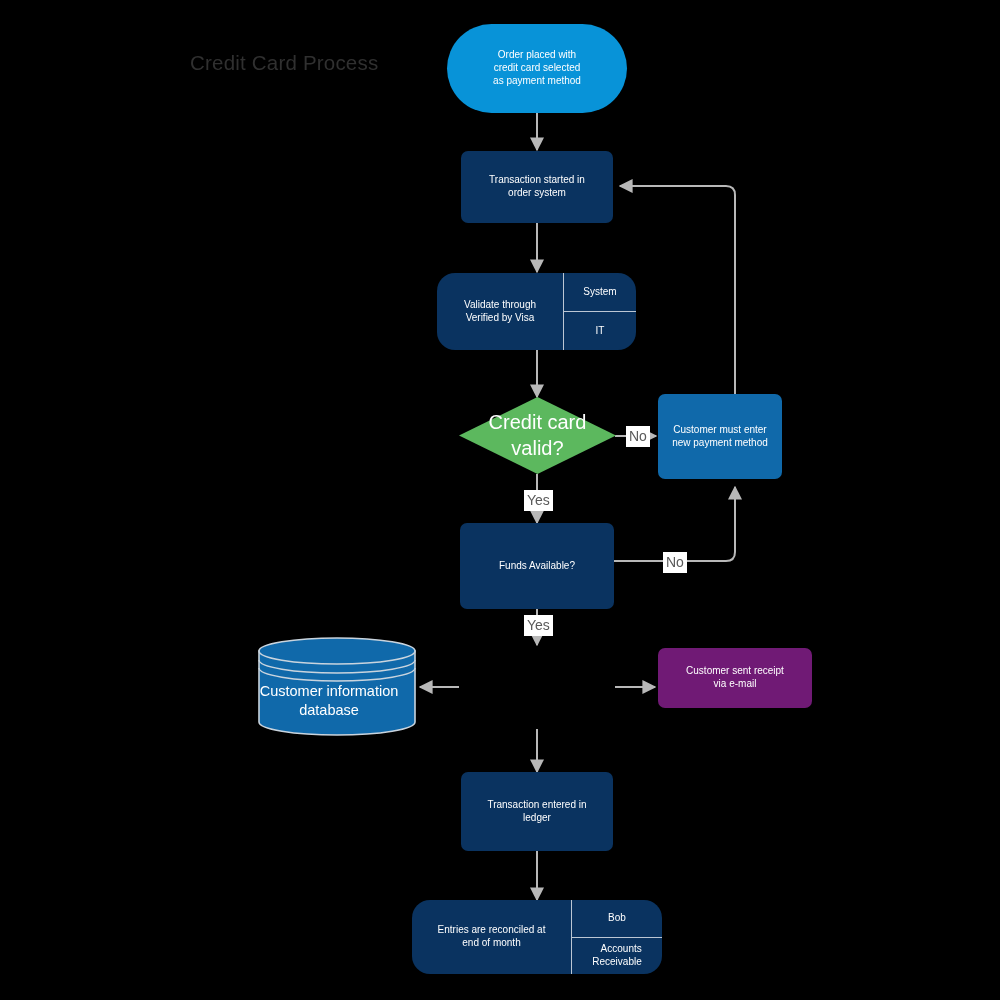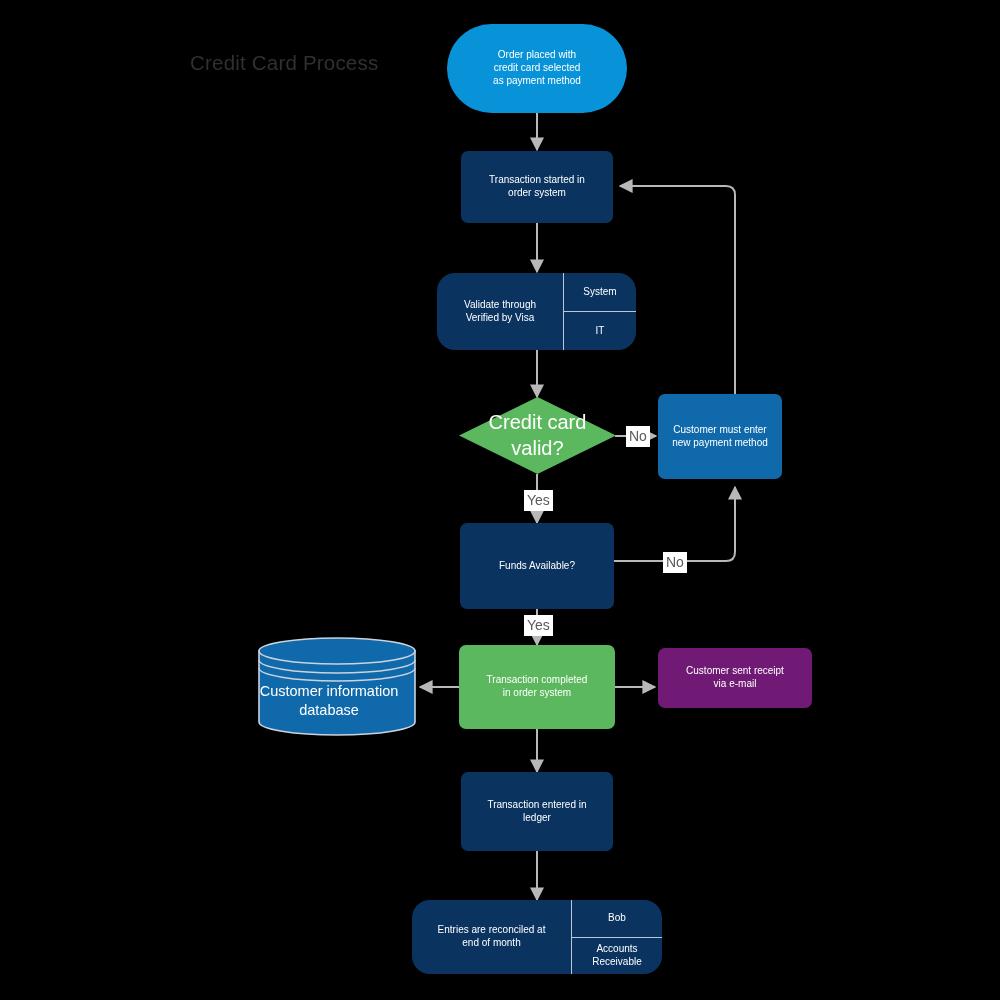--- a/index.html
+++ b/index.html
@@ -67,21 +67,21 @@
     flex: 0 0 auto;
     display: flex;
     flex-direction: column;
     border-left: 1.5px solid #bcc7d4;
   }
   .split .side .cell {
     flex: 1 1 50%;
     display: flex;
     align-items: center;
     justify-content: center;
-    text-align: center;
+    text-align: right;
     padding: 0 6px;
   }
   .split .side .cell + .cell {
     border-top: 1.5px solid #bcc7d4;
   }
 
   .diamond-wrap {
     position: absolute;
   }
   .diamond-wrap svg {
@@ -212,23 +212,20 @@
   <div class="db-wrap" style="left:258px; top:637px; width:142px; height:99px;">
     <svg width="158" height="99" viewBox="0 0 158 99">
       <path d="M1,14 L1,85 A 78,13 0 0 0 157,85 L157,14 Z" fill="#1069aa" stroke="#c9d4de" stroke-width="1.6"></path>
       <ellipse cx="79" cy="14" rx="78" ry="13" fill="#1069aa" stroke="#c9d4de" stroke-width="1.6"></ellipse>
       <path d="M1,23 A 78,13 0 0 0 157,23" fill="none" stroke="#c9d4de" stroke-width="1.4"></path>
       <path d="M1,31 A 78,13 0 0 0 157,31" fill="none" stroke="#c9d4de" stroke-width="1.4"></path>
     </svg>
     <div class="db-label">Customer information<br>database</div>
   </div>
 
-  <div class="node rect" style="left:459px; top:645px; width:156px; height:84px; background:#5cb85e;">
-    <span>Transaction completed<br>in order system</span>
-  </div>
 
   <div class="node rect" style="left:658px; top:648px; width:154px; height:60px; background:#701a75;">
     <span>Customer sent receipt<br>via e-mail</span>
   </div>
 
   <div class="node rect" style="left:461px; top:772px; width:152px; height:79px; background:#0a3360;">
     <span>Transaction entered in<br>ledger</span>
   </div>
 
   <div class="node split" style="left:412px; top:900px; width:250px; height:74px; background:#0a3360;">

